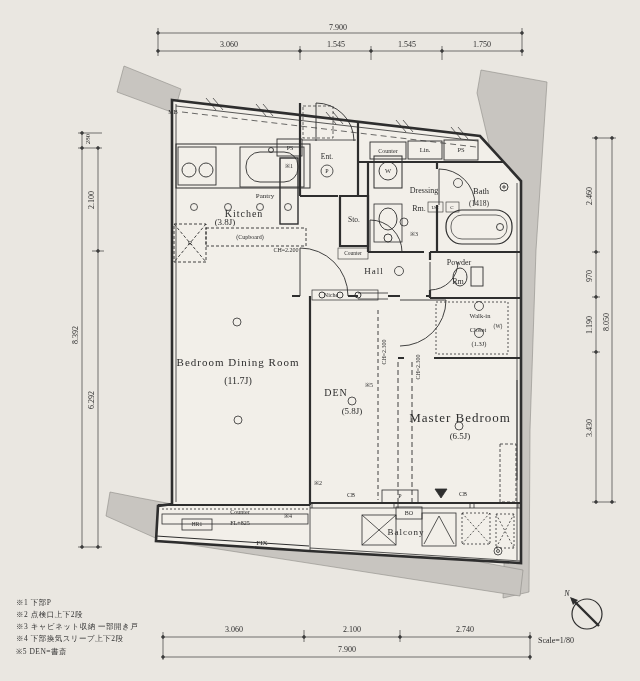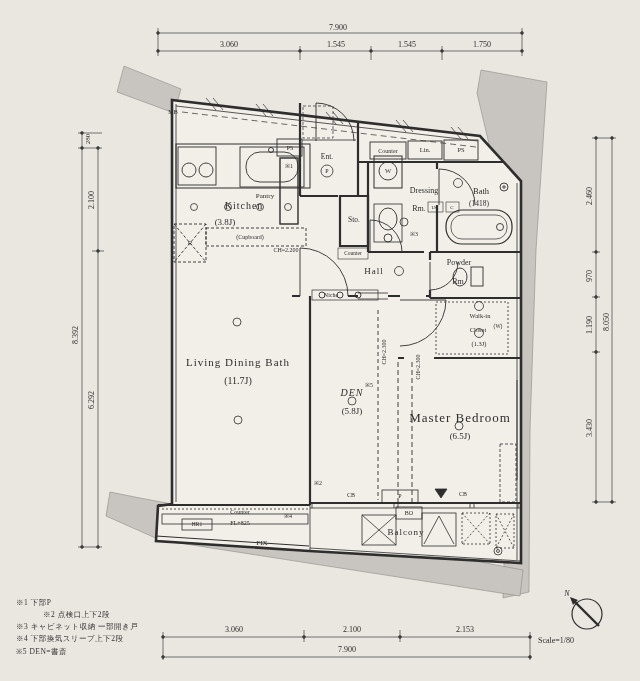--- a/index.html
+++ b/index.html
@@ -211,21 +211,21 @@
       <circle cx="587" cy="614" r="15" stroke-width="1.2"></circle>
       <path d="M572,599 L599,626" stroke-width="2.4"></path>
       <path d="M570,597 L578,600 L573,605 Z" fill="#2e2e2e" stroke="none"></path>
     </g>
   </svg>
 
   <div class="lbl s6" style="left:173px;top:112px;">MB</div>
   <div class="lbl s6" style="left:290px;top:148px;">PS</div>
   <div class="lbl s6" style="left:289px;top:166px;">※1</div>
   <div class="lbl s7" style="left:265px;top:196px;">Pantry</div>
-  <div class="lbl s10 sp" style="left:222px;top:206px;padding-left:44px;">Kitchen</div>
+  <div class="lbl s10 sp" style="left:222px;top:214px;padding-left:44px;">Kitchen</div>
   <div class="lbl s9" style="left:225px;top:222px;text-align:right;">(3.8J)</div>
   <div class="lbl s6" style="left:250px;top:237px;">(Cupboard)</div>
   <div class="lbl s7" style="left:190px;top:243px;">R</div>
   <div class="lbl s6" style="left:286px;top:250px;">CH=2.200</div>
   <div class="lbl s75" style="left:327px;top:157px;">Ent.</div>
   <div class="lbl s6" style="left:327px;top:171px;">P</div>
   <div class="lbl s6" style="left:388px;top:151px;">Counter</div>
   <div class="lbl s65" style="left:425px;top:150px;">Lin.</div>
   <div class="lbl s65" style="left:461px;top:150px;">PS</div>
   <div class="lbl s65" style="left:388px;top:171px;">W</div>
@@ -241,23 +241,23 @@
   <div class="lbl s6" style="left:331px;top:295px;">Niche</div>
   <div class="lbl s8" style="left:459px;top:263px;">Powder</div>
   <div class="lbl s8" style="left:459px;top:282px;">Rm.</div>
   <div class="lbl s6" style="left:414px;top:234px;">※3</div>
   <div class="lbl s65" style="left:480px;top:316px;">Walk-in</div>
   <div class="lbl s65" style="left:478px;top:330px;">Closet</div>
   <div class="lbl s65" style="left:479px;top:344px;">(1.3J)</div>
   <div class="lbl s55" style="left:498px;top:327px;">(W)</div>
   <div class="lbl s6 rot" style="left:384px;top:352px;">CH=2.300</div>
   <div class="lbl s6 rot" style="left:418px;top:367px;">CH=2.300</div>
-  <div class="lbl s11 sp" style="left:238px;top:362px;">Living Dining Bath</div>
+  <div class="lbl s11 sp" style="left:238px;top:362px;">Bedroom Dining Room</div>
   <div class="lbl s10" style="left:238px;top:381px;">(11.7J)</div>
-  <div class="lbl s10 sp" style="left:352px;top:393px;font-style:italic;">DEN</div>
+  <div class="lbl s10 sp" style="left:336px;top:393px;">DEN</div>
   <div class="lbl s6" style="left:369px;top:385px;">※5</div>
   <div class="lbl s9" style="left:352px;top:411px;">(5.8J)</div>
   <div class="lbl s95 sp" style="left:460px;top:417px;">Master Bedroom</div>
   <div class="lbl s9" style="left:460px;top:436px;">(6.5J)</div>
   <div class="lbl s6" style="left:318px;top:483px;">※2</div>
   <div class="lbl s6" style="left:288px;top:516px;">※4</div>
   <div class="lbl s6" style="left:351px;top:495px;">CB</div>
   <div class="lbl s6" style="left:463px;top:494px;">CB</div>
   <div class="lbl s6" style="left:400px;top:496px;">P</div>
   <div class="lbl s6" style="left:409px;top:513px;">BO</div>
@@ -268,36 +268,36 @@
   <div class="lbl s9 sp" style="left:406px;top:532px;">Balcony</div>
 
   <div class="lbl s8" style="left:338px;top:28px;">7.900</div>
   <div class="lbl s8" style="left:229px;top:45px;">3.060</div>
   <div class="lbl s8" style="left:336px;top:45px;">1.545</div>
   <div class="lbl s8" style="left:407px;top:45px;">1.545</div>
   <div class="lbl s8" style="left:482px;top:45px;">1.750</div>
 
   <div class="lbl s8" style="left:234px;top:630px;">3.060</div>
   <div class="lbl s8" style="left:352px;top:630px;">2.100</div>
-  <div class="lbl s8" style="left:465px;top:630px;">2.153</div>
+  <div class="lbl s8" style="left:465px;top:630px;">2.740</div>
   <div class="lbl s8" style="left:347px;top:650px;">7.900</div>
 
   <div class="lbl s8 rot" style="left:76px;top:335px;">8.392</div>
   <div class="lbl s7 rot" style="left:88px;top:139px;">280</div>
   <div class="lbl s8 rot" style="left:92px;top:200px;">2.100</div>
   <div class="lbl s8 rot" style="left:92px;top:400px;">6.292</div>
 
   <div class="lbl s8 rot" style="left:590px;top:196px;">2.460</div>
   <div class="lbl s8 rot" style="left:590px;top:276px;">970</div>
   <div class="lbl s8 rot" style="left:590px;top:325px;">1.190</div>
   <div class="lbl s8 rot" style="left:590px;top:428px;">3.430</div>
   <div class="lbl s8 rot" style="left:607px;top:322px;">8.050</div>
 
   <div class="noteline" style="left:16px;top:598px;">※1 下部P</div>
-  <div class="noteline" style="left:16px;top:610px;margin-left:27px;">※2 点検口上下2段</div>
+  <div class="noteline" style="left:16px;top:610px;">※2 点検口上下2段</div>
   <div class="noteline" style="left:16px;top:622px;">※3 キャビネット収納 一部開き戸</div>
   <div class="noteline" style="left:16px;top:634px;">※4 下部換気スリーブ上下2段</div>
   <div class="noteline" style="left:16px;top:646px;">※5 DEN=書斎</div>
 
   <div class="lbl s8 it" style="left:567px;top:594px;">N</div>
   <div class="lbl s8" style="left:556px;top:641px;">Scale=1/80</div>
 
 </div>
 
 </body></html>

